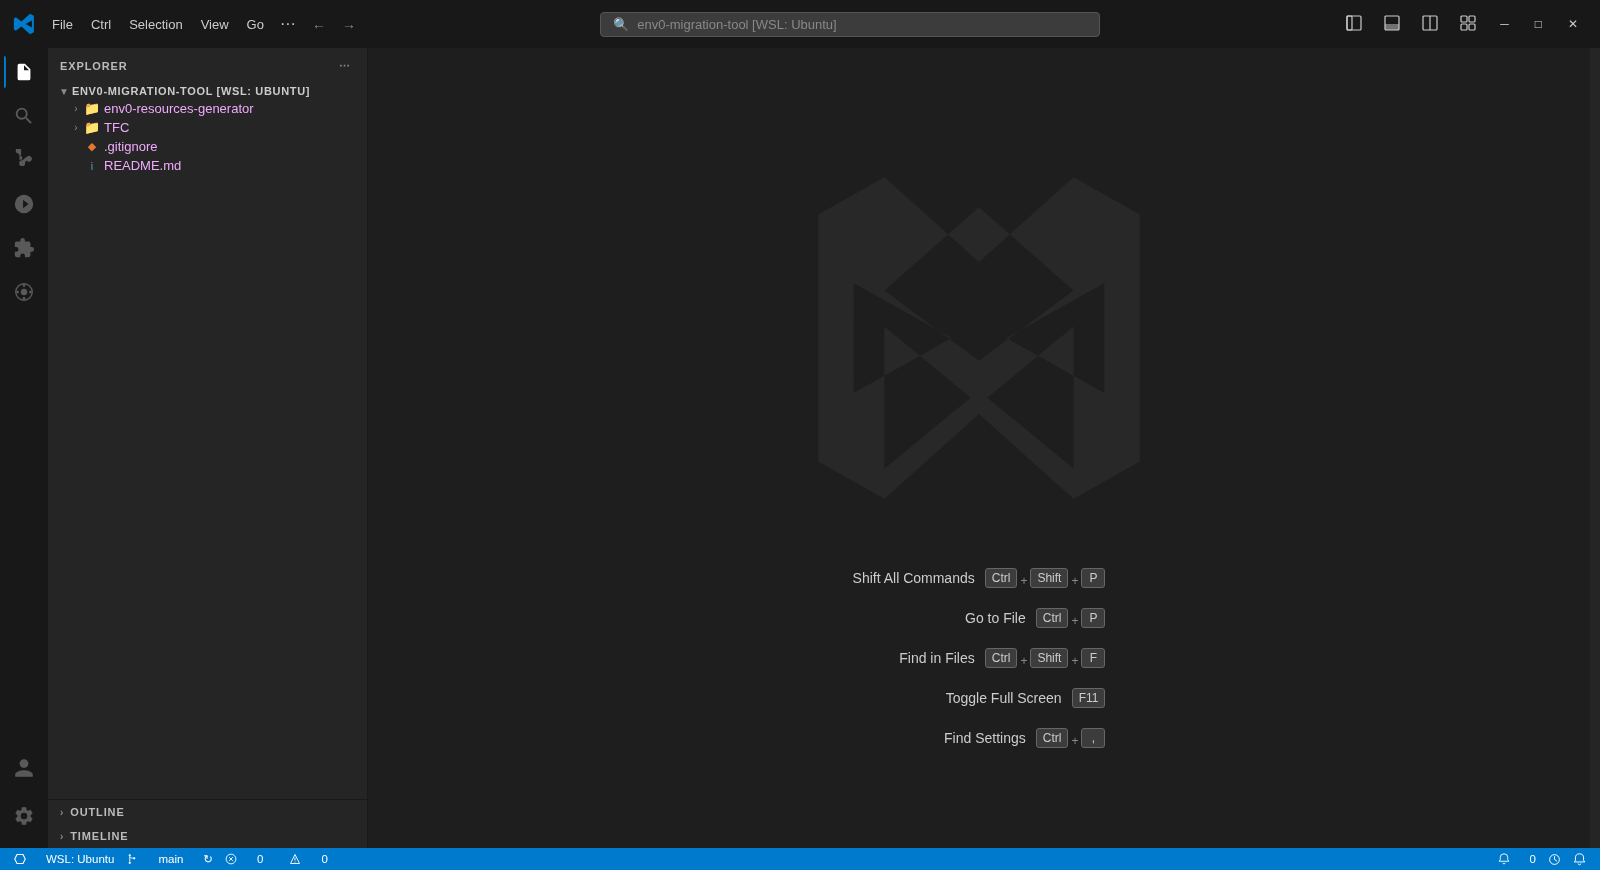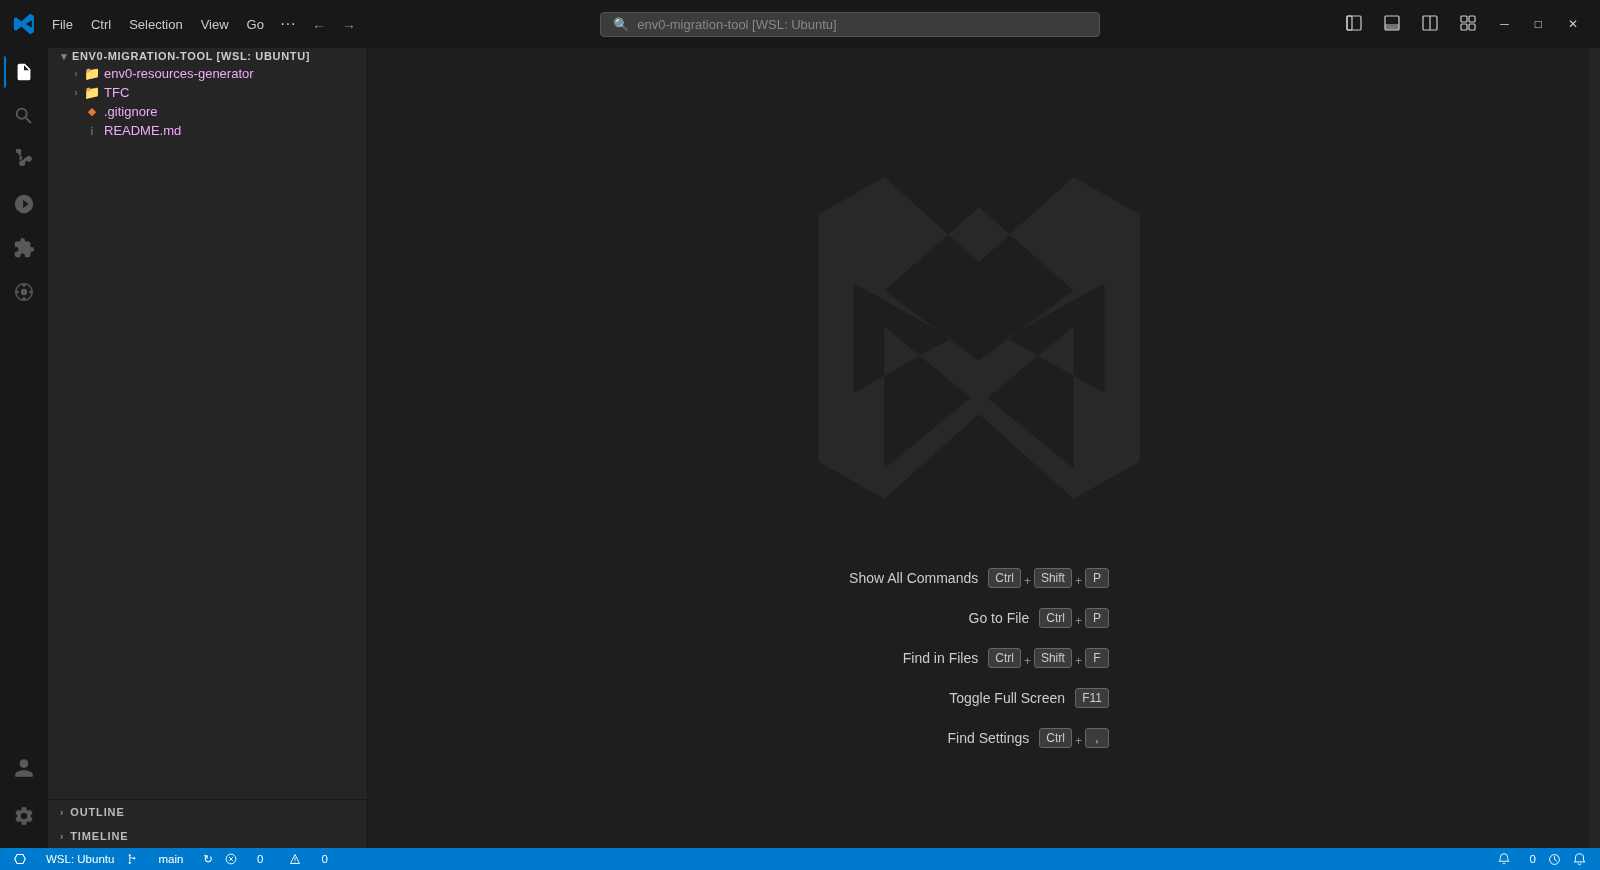--- a/index.html
+++ b/index.html
@@ -443,20 +443,26 @@
       </div>
       <div class="activity-item" title="Manage">
         <svg width="22" height="22" viewBox="0 0 24 24" fill="currentColor" opacity="0.6">
           <path d="M19.14 12.94c.04-.3.06-.61.06-.94 0-.32-.02-.64-.07-.94l2.03-1.58a.49.49 0 00.12-.61l-1.92-3.32a.488.488 0 00-.59-.22l-2.39.96a7.01 7.01 0 00-1.62-.94l-.36-2.54a.484.484 0 00-.48-.41h-3.84c-.24 0-.43.17-.47.41l-.36 2.54a7.4 7.4 0 00-1.62.94l-2.39-.96c-.22-.08-.47 0-.59.22L2.74 8.87a.48.48 0 00.12.6l2.03 1.58c-.05.3-.09.63-.09.95s.02.64.07.94l-2.03 1.58a.49.49 0 00-.12.61l1.92 3.32c.12.22.37.29.59.22l2.39-.96c.5.38 1.04.7 1.62.94l.36 2.54c.05.24.24.41.48.41h3.84c.24 0 .44-.17.47-.41l.36-2.54a7.4 7.4 0 001.62-.94l2.39.96c.22.08.47 0 .59-.22l1.92-3.32a.48.48 0 00-.12-.61l-2.01-1.58zM12 15.6a3.6 3.6 0 110-7.2 3.6 3.6 0 010 7.2z"></path>
         </svg>
       </div>
     </div>
   </div>
 
   <div class="sidebar">
+    <div class="sidebar-header">
+      <span>EXPLORER</span>
+      <div class="sidebar-header-actions">
+        <span title="New File">⋯</span>
+      </div>
+    </div>
 
     <div class="file-tree">
 
       <div class="tree-item" style="padding-left: 8px;">
         <span class="tree-arrow">▼</span>
         <span class="tree-label tree-root-label">ENV0-MIGRATION-TOOL [WSL: UBUNTU]</span>
       </div>
 
       <div class="tree-item" style="padding-left: 20px;">
         <span class="tree-arrow">›</span>
@@ -498,21 +504,21 @@
     <svg class="logo-svg vscode-logo" viewBox="0 0 100 100">
       <g fill="#555">
 
         <path d="M74.9 7.7L50 30 25.1 7.7 7.7 17.5v65l17.4 9.8L50 70l24.9 22.3 17.4-9.8v-65L74.9 7.7zM83 64.5L57.2 50 83 35.5v29zM17 35.5L42.8 50 17 64.5v-29zM74.9 84.4L52.2 65.7 74.9 47v37.4zM25.1 47l22.7 18.7L25.1 84.4V47zM50 56L25.1 37.5 50 15.6l24.9 21.9L50 56z"></path>
       </g>
     </svg>
 
     <div class="shortcuts-container">
 
       <div class="shortcut-row">
-        <span class="shortcut-label">Show All Commands</span>
+        <span class="shortcut-label">Shift All Commands</span>
         <div class="shortcut-keys">
           <span class="key">Ctrl</span>
           <span class="key-plus">+</span>
           <span class="key">Shift</span>
           <span class="key-plus">+</span>
           <span class="key">P</span>
         </div>
       </div>
 
       <div class="shortcut-row">

